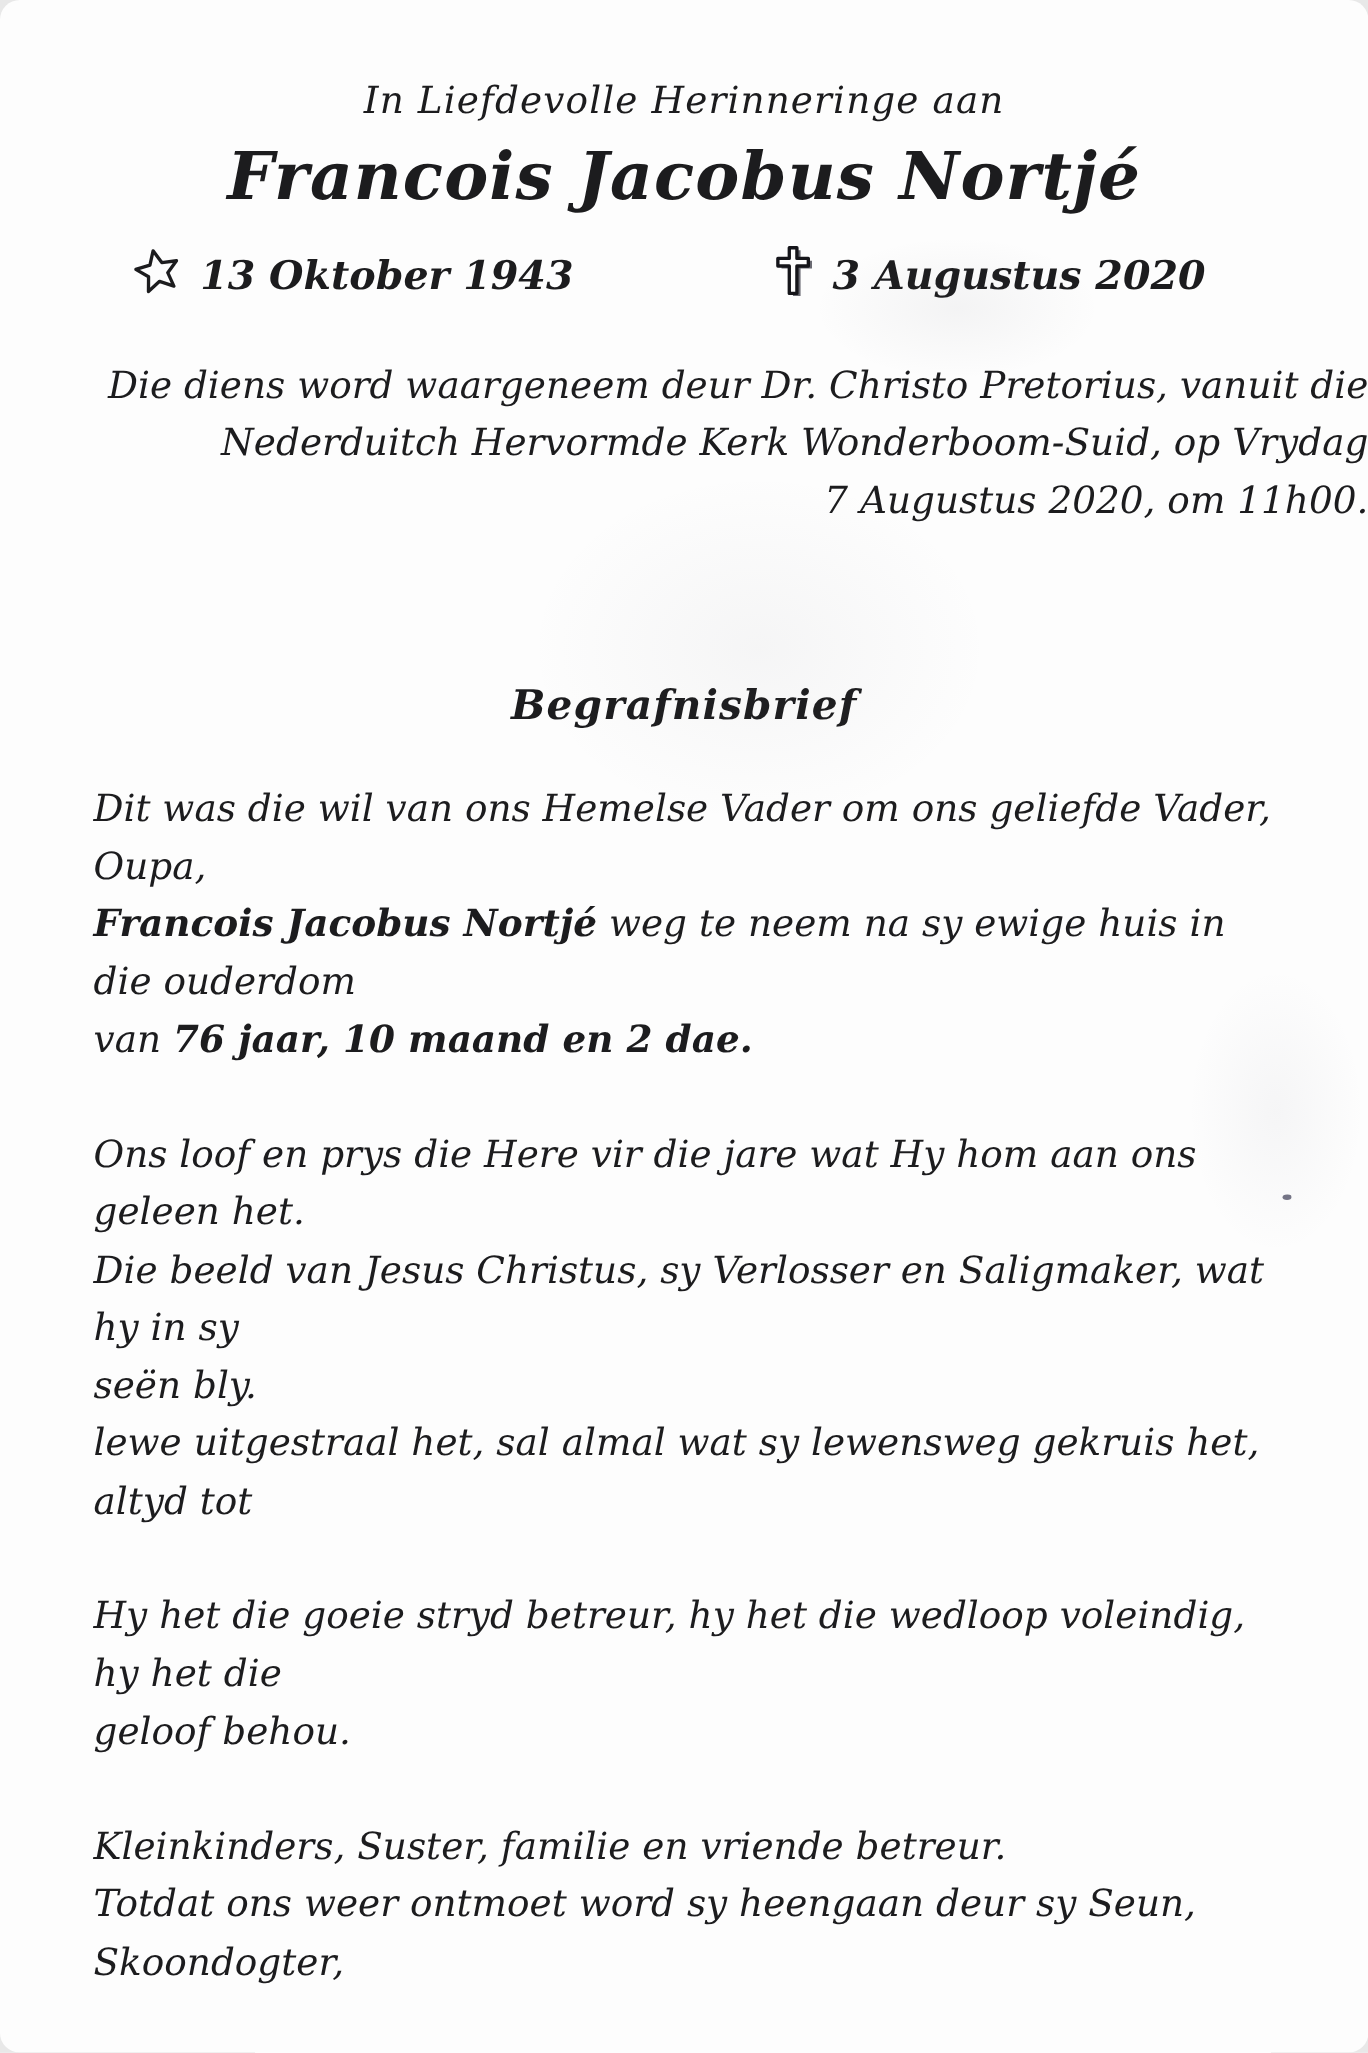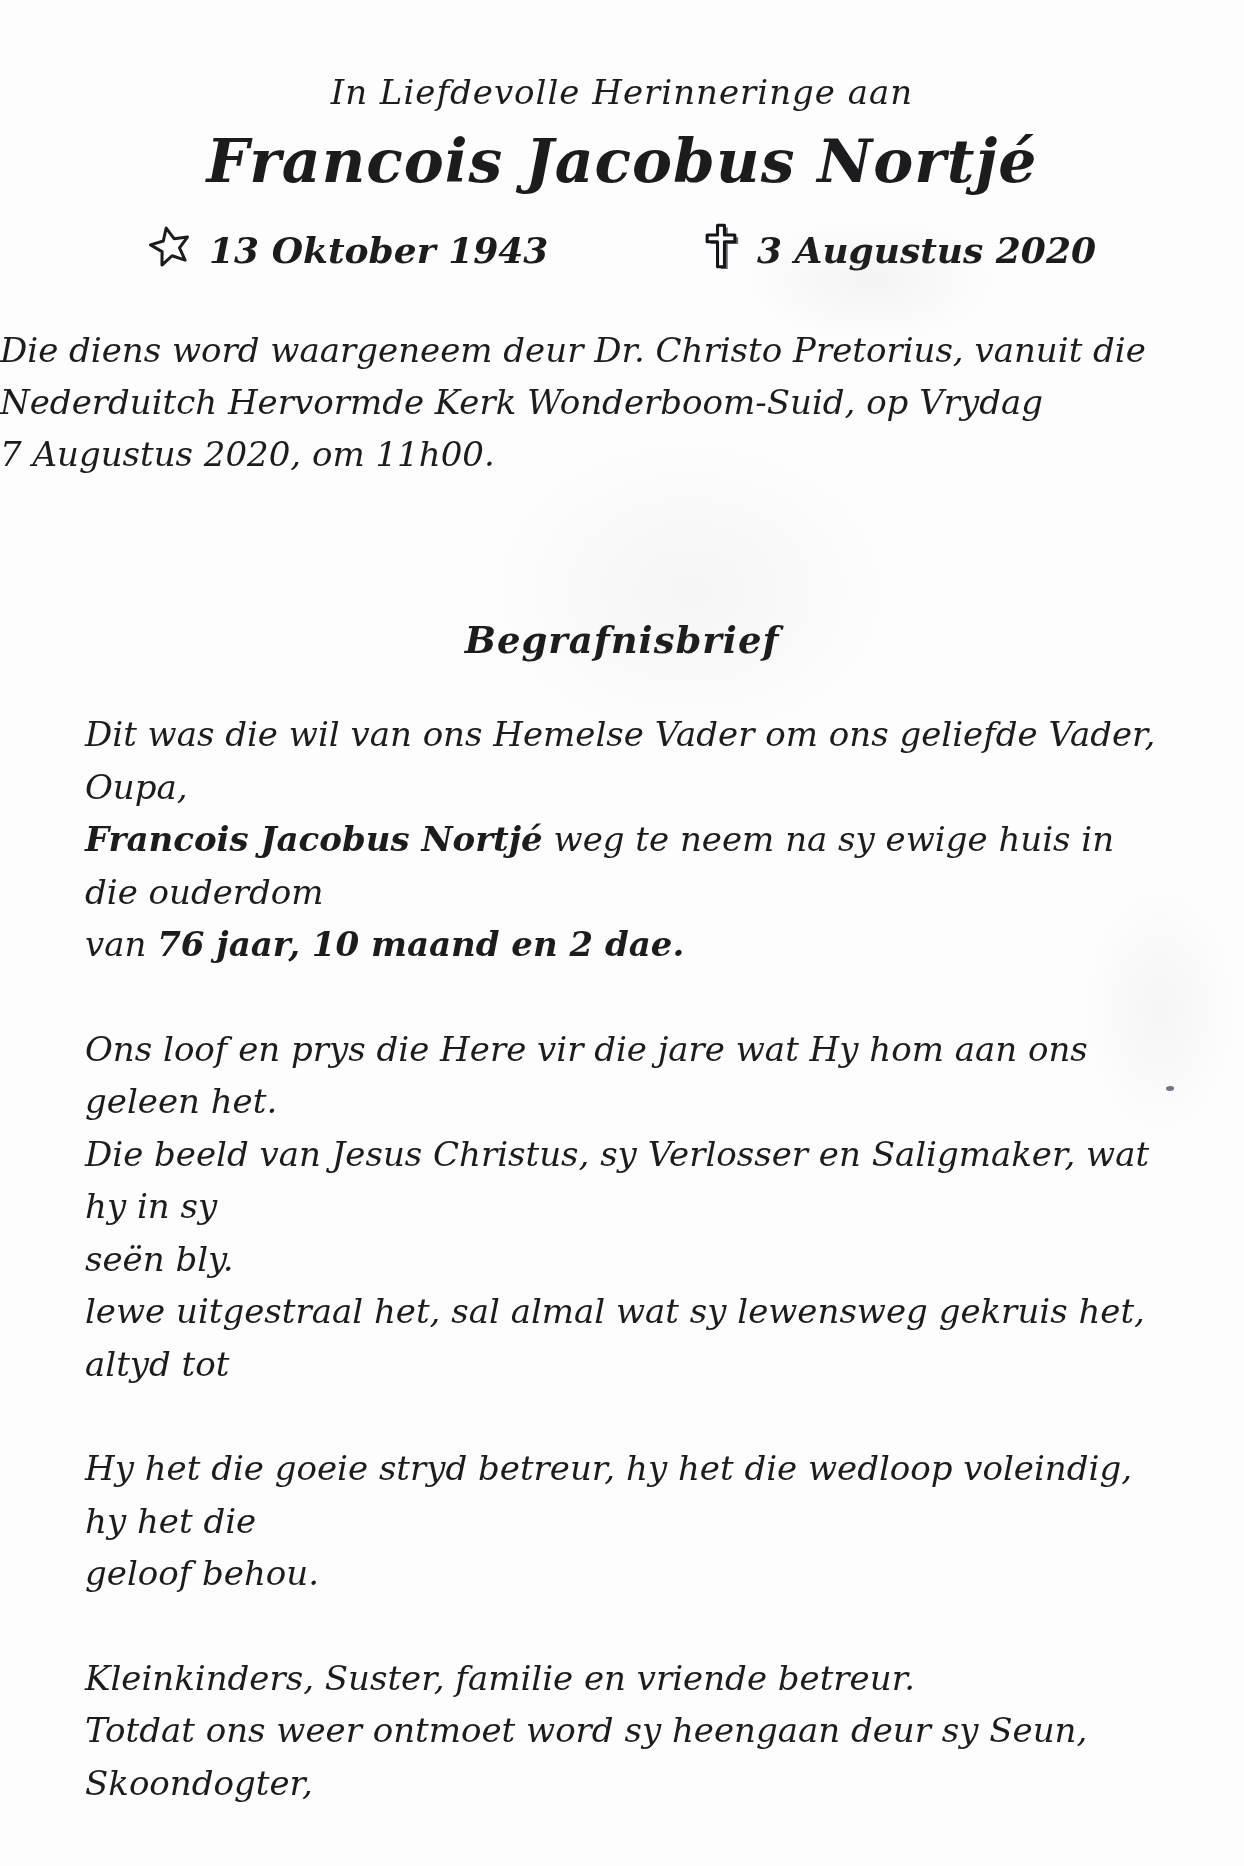--- a/index.html
+++ b/index.html
@@ -6,20 +6,21 @@
   .page {
     position: relative;
     width: 1244px;
     height: 1866px;
     margin: 0 auto;
     background: #fdfdfd;
     overflow: hidden;
     font-family: "DejaVu Serif", "Liberation Serif", serif;
     font-style: italic;
     color: #1c1c1e;
+    border-radius: 18px;
   }
   .memoriam {
     padding-top: 72px;
     text-align: center;
     font-size: 34px;
     letter-spacing: 1px;
   }
   .name {
     margin: 14px 0 0 0;
     text-align: center;
@@ -27,27 +28,26 @@
     font-weight: bold;
     letter-spacing: 1px;
   }
   .dates {
     display: flex;
     justify-content: space-between;
     align-items: center;
     padding: 26px 148px 0 122px;
     font-size: 36px;
     font-weight: 600;
-    margin-left: 27px;
   }
   .date-group { display: flex; align-items: center; gap: 18px; }
   .date-group svg { flex: 0 0 auto; }
   .service {
     margin-top: 46px;
-    text-align: left;
+    text-align: right;
     font-size: 34px;
     line-height: 52px;
   }
   .section-title {
     margin: 138px 0 0 0;
     text-align: center;
     font-size: 37px;
     font-weight: bold;
     letter-spacing: 1px;
   }

